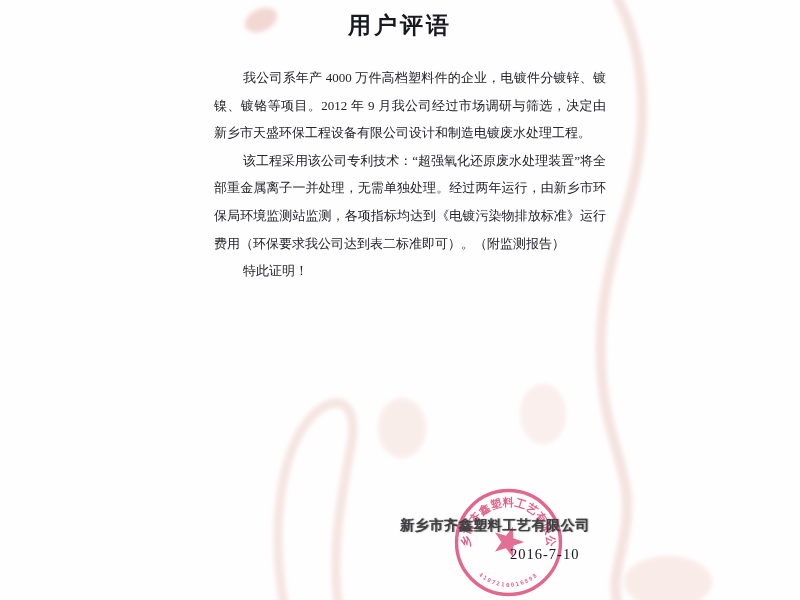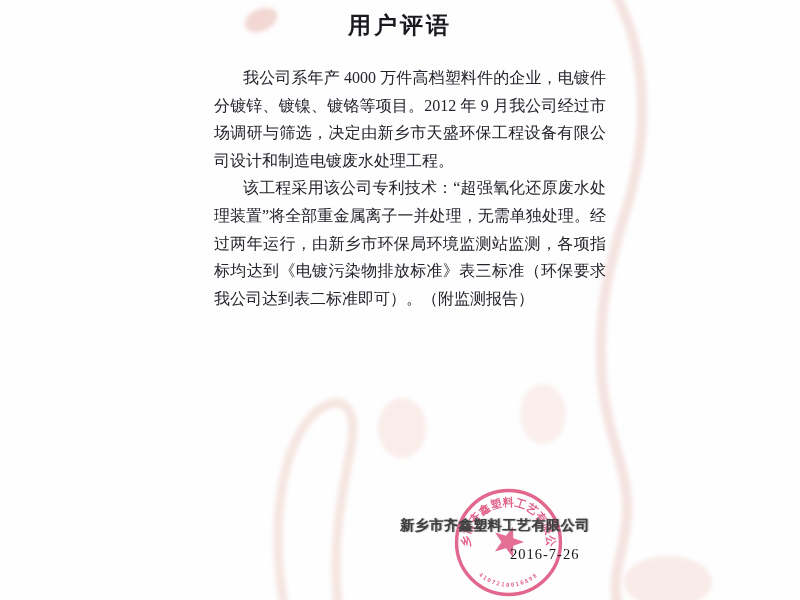--- a/index.html
+++ b/index.html
@@ -11,21 +11,21 @@
   .page{position:absolute;inset:0;background:#fefefe;}
   
   .artifacts{position:absolute;inset:0;pointer-events:none;}
   .title{
     position:absolute;top:10px;left:0;width:800px;
     text-align:center;font-size:23px;font-weight:bold;
     letter-spacing:3px;color:#191920;
   }
   .body-text{
     position:absolute;left:214px;top:64px;width:392px;
-    font-size:16px;line-height:27.6px;color:#23232b;
+    font-size:13px;line-height:27.6px;color:#23232b;
     text-align:justify;
   }
   .body-text p{margin:0;text-indent:29px;}
   .signoff-company{
     position:absolute;left:400px;top:517px;
     font-size:14px;font-weight:bold;letter-spacing:0.6px;
     color:#404040;
     filter:blur(0.6px);
     text-shadow:1px 0 1.2px rgba(70,70,78,0.75);
     white-space:nowrap;z-index:3;
@@ -59,21 +59,22 @@
       <filter id="soft" x="-20%" y="-20%" width="140%" height="140%">
         <feGaussianBlur stdDeviation="2.2"></feGaussianBlur>
       </filter>
     </defs>
   </svg>
 
   <div class="title">用户评语</div>
 
   <div class="body-text">
     <p>我公司系年产 4000 万件高档塑料件的企业，电镀件分镀锌、镀镍、镀铬等项目。2012 年 9 月我公司经过市场调研与筛选，决定由新乡市天盛环保工程设备有限公司设计和制造电镀废水处理工程。</p>
-    <p>该工程采用该公司专利技术：“超强氧化还原废水处理装置”将全部重金属离子一并处理，无需单独处理。经过两年运行，由新乡市环保局环境监测站监测，各项指标均达到《电镀污染物排放标准》表三标准（环保要求我公司达到表二标准即可）。（附监测报告）</p>
+    <p>该工程采用该公司专利技术：“超强氧化还原废水处理装置”将全部重金属离子一并处理，无需单独处理。经过两年运行，由新乡市环保局环境监测站监测，各项指标均达到《电镀污染物排放标准》运行费用（环保要求我公司达到表二标准即可）。（附监测报告）</p>
+    <p>特此证明！</p>
   </div>
 
   <svg class="stamp" width="115" height="115" viewBox="0 0 114 114">
     <defs>
       <path id="arcTop" d="M 19.3 67.1 A 38.5 38.5 0 1 1 94.7 67.1" fill="none"></path>
       <path id="arcBottom" d="M 21 82.2 A 44 44 0 0 0 93 82.2" fill="none"></path>
       <filter id="stampblur" x="-10%" y="-10%" width="120%" height="120%">
         <feGaussianBlur stdDeviation="0.35"></feGaussianBlur>
       </filter>
     </defs>
@@ -84,15 +85,15 @@
         <textPath href="#arcTop" startOffset="50%" text-anchor="middle">新乡市齐鑫塑料工艺有限公司</textPath>
       </text>
       <text font-size="5.6" font-weight="bold" fill="#dd4878" opacity="0.9" font-family="DejaVu Sans Mono, monospace" letter-spacing="1.6">
         <textPath href="#arcBottom" startOffset="50%" text-anchor="middle">4107210016898</textPath>
       </text>
     </g>
   </svg>
 
   <div class="signoff-company">新乡市齐鑫塑料工艺有限公司</div>
 
-  <div class="signoff-date">2016-7-26</div>
+  <div class="signoff-date">2016-7-10</div>
 
 </div>
 
 </body></html>

